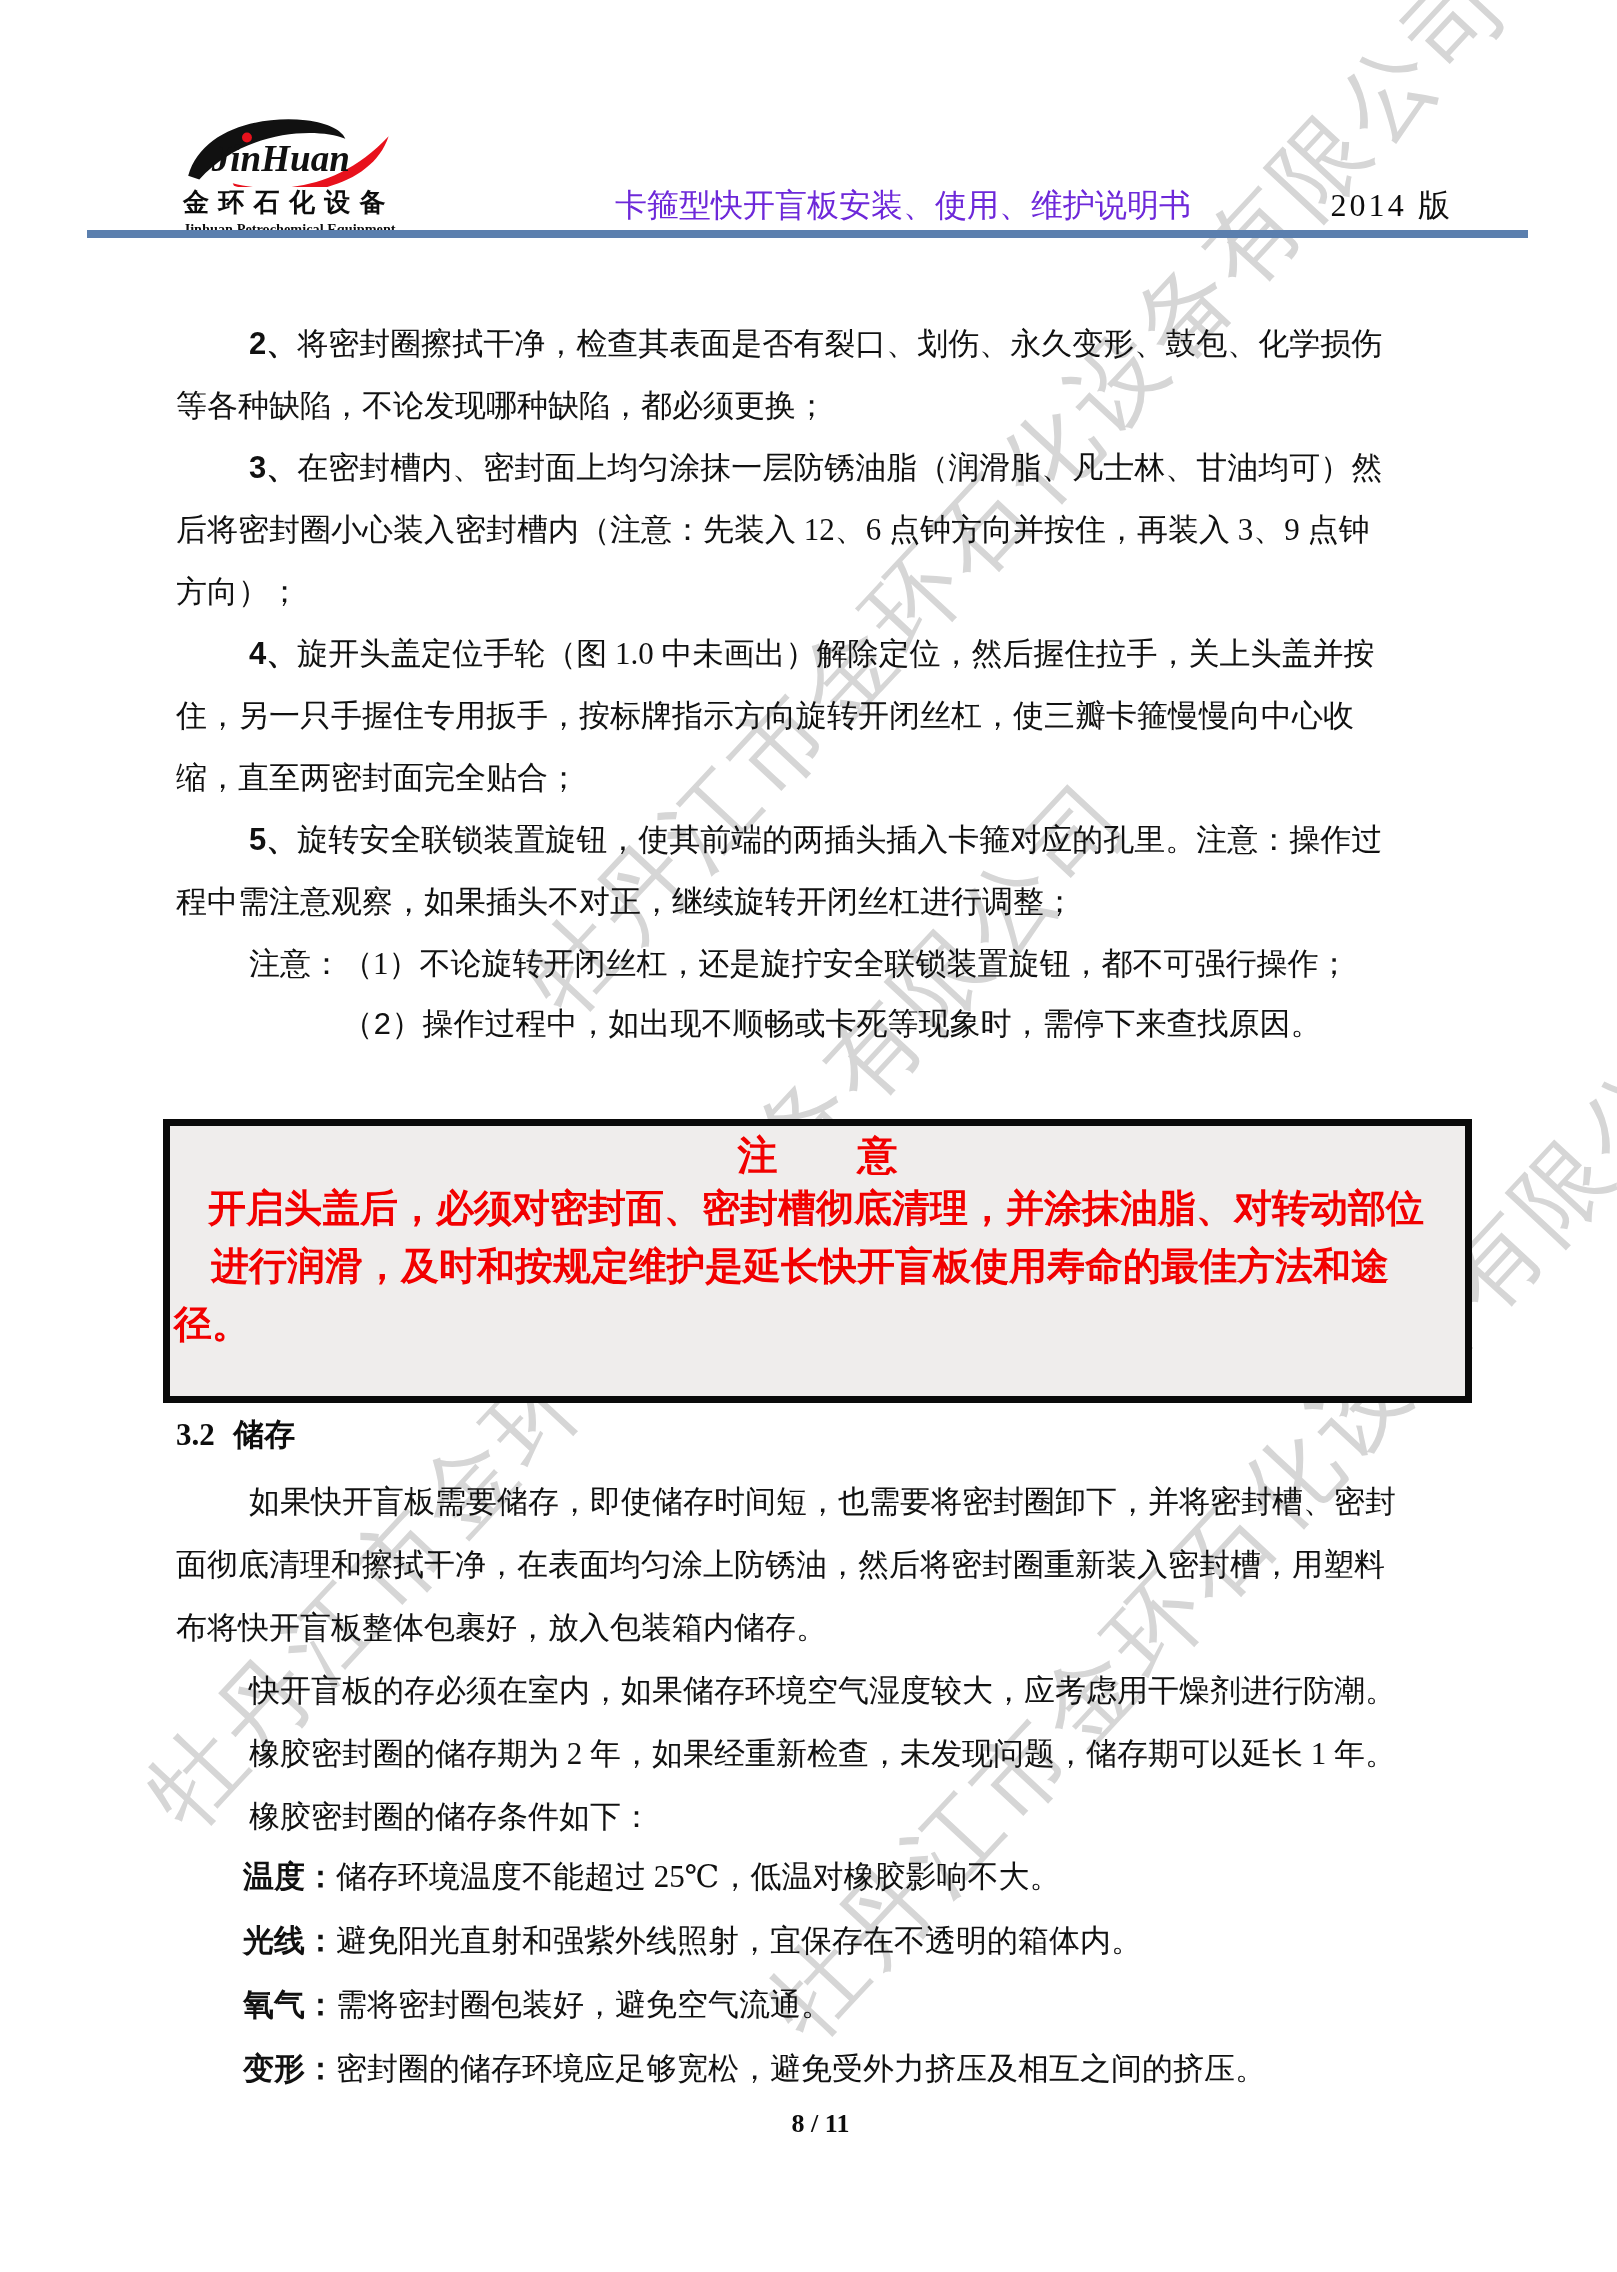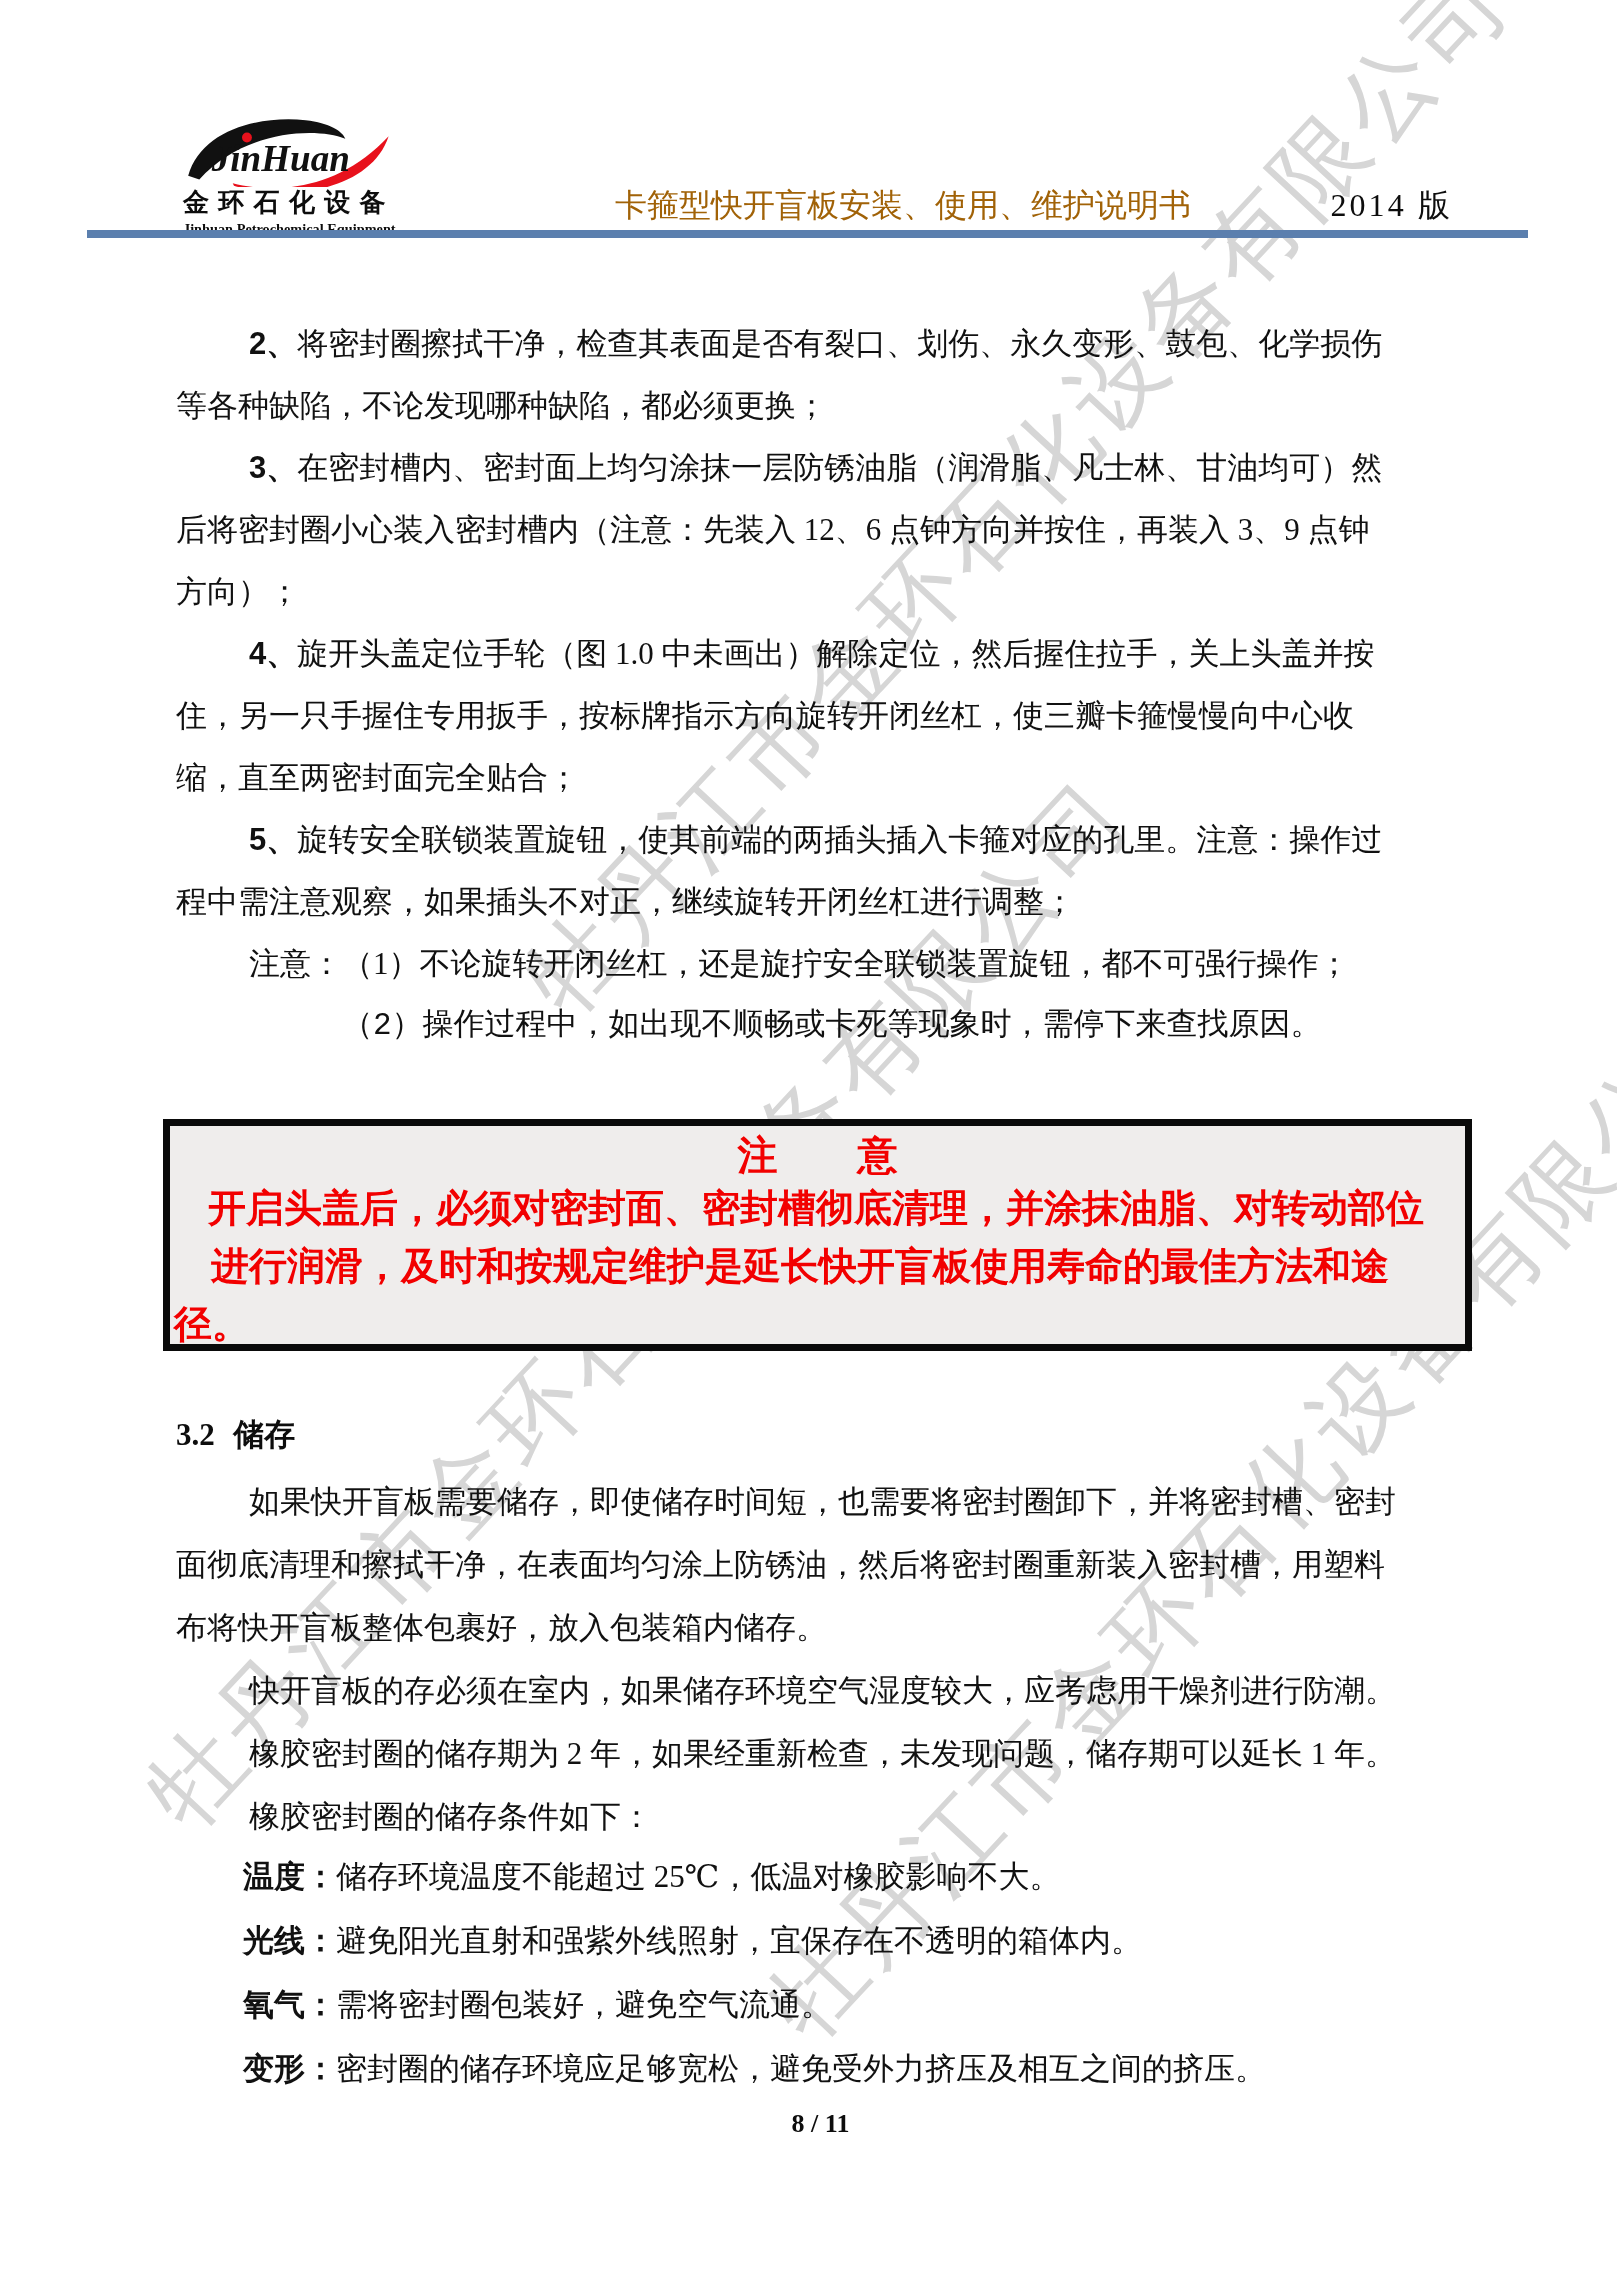--- a/index.html
+++ b/index.html
@@ -38,42 +38,42 @@
   .logo-en{
     font-family:"Liberation Serif","DejaVu Serif",serif;
     font-weight:bold;font-size:14.3px;color:#0d0d0d;
     margin-top:1.2px;white-space:nowrap;
   }
   .header-row{
     position:absolute;left:615px;top:184px;width:838px;
     display:flex;justify-content:space-between;align-items:baseline;
     z-index:2;white-space:nowrap;
   }
-  .doc-title{font-size:32px;color:#a16207;}
+  .doc-title{font-size:32px;color:#6d28d9;}
   .doc-version{font-size:32px;color:#0d0d0d;letter-spacing:3.1px;}
   .header-rule{
     position:absolute;left:87px;top:230px;width:1441px;height:8px;
     background:#5b7fae;z-index:2;
   }
   
   .body-lines{
     position:absolute;left:176px;top:313px;width:1266px;z-index:2;
   }
   .bline{
     height:62px;line-height:62px;font-size:31px;white-space:nowrap;
   }
   .bline .num{
     font-family:"Liberation Sans","DejaVu Sans",sans-serif;
     font-weight:bold;
   }
   .ind2{padding-left:73px;}
   .ind5{padding-left:166px;font-family:Liberation Mono, monospace;}
   
   .notice{
-    position:absolute;left:163px;top:1119px;width:1309px;height:232px;
+    position:absolute;left:163px;top:1119px;width:1309px;height:284px;
     box-sizing:border-box;border:7.4px solid #0a0a0a;background:#efedec;
     z-index:2;
   }
   .notice-title{
     margin-top:6.2px;text-align:center;
     font-family:"Liberation Sans","DejaVu Sans",sans-serif;
     font-weight:bold;font-size:40px;line-height:47px;color:#f20000;
     white-space:nowrap;
   }
   .notice-line{

